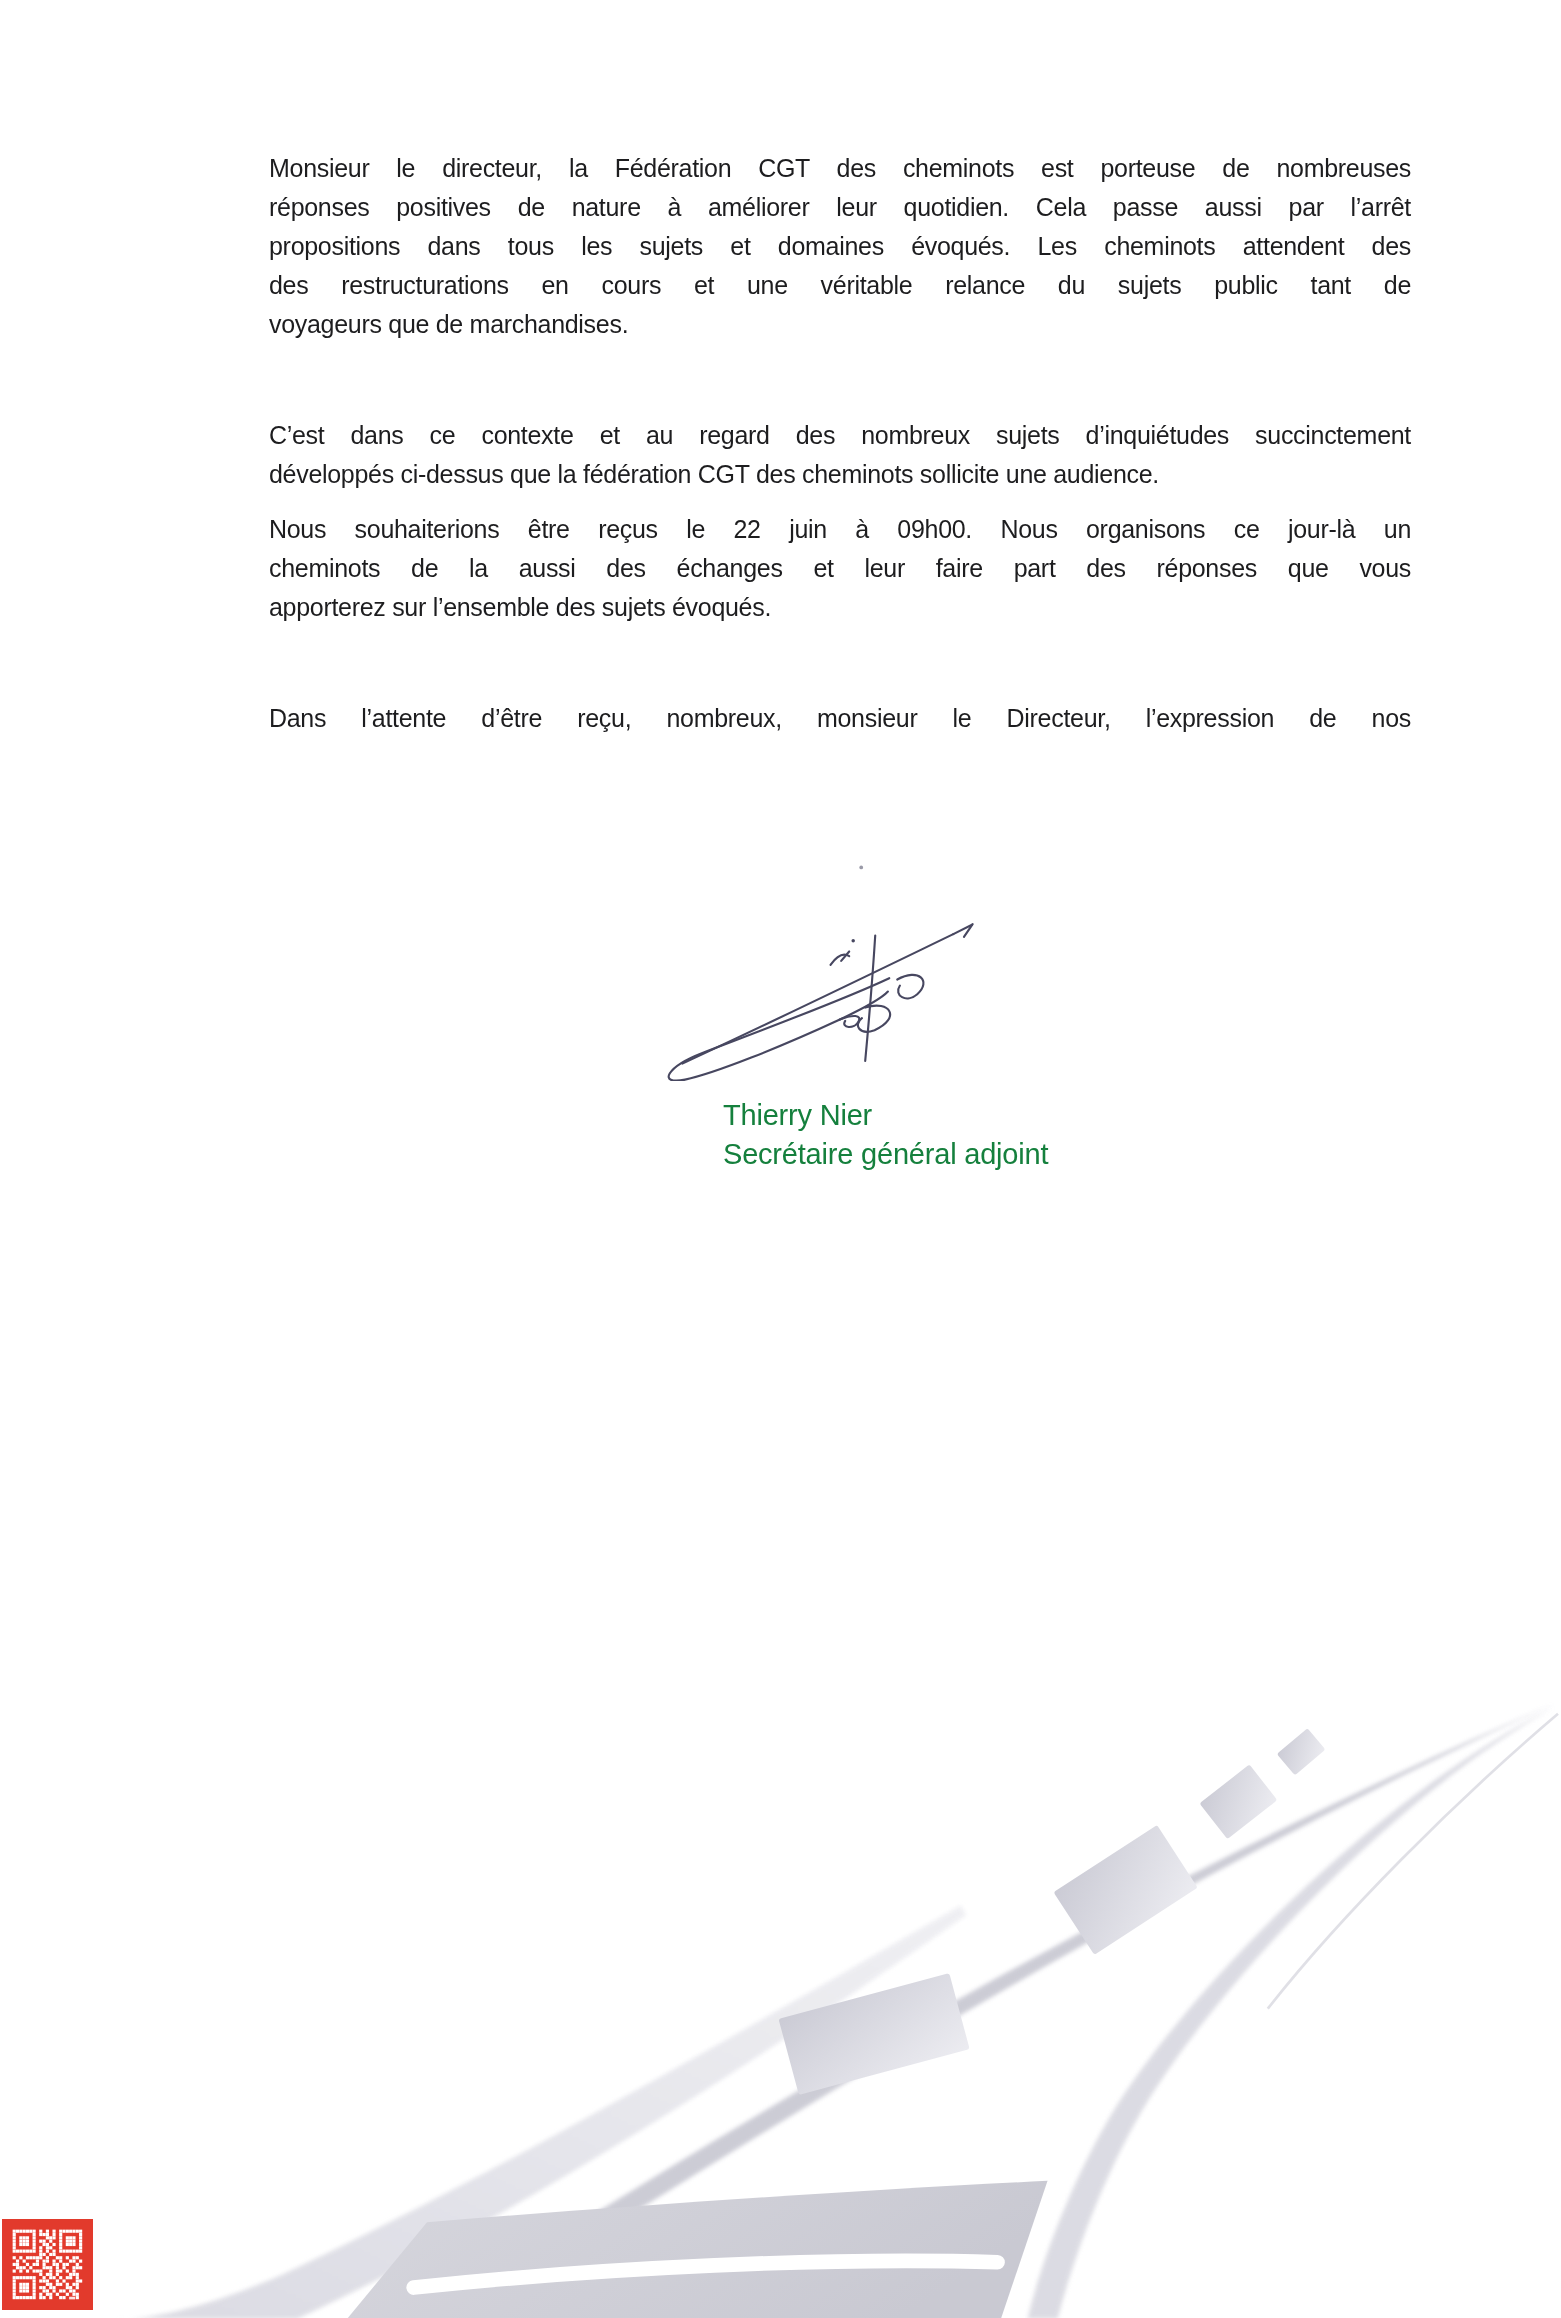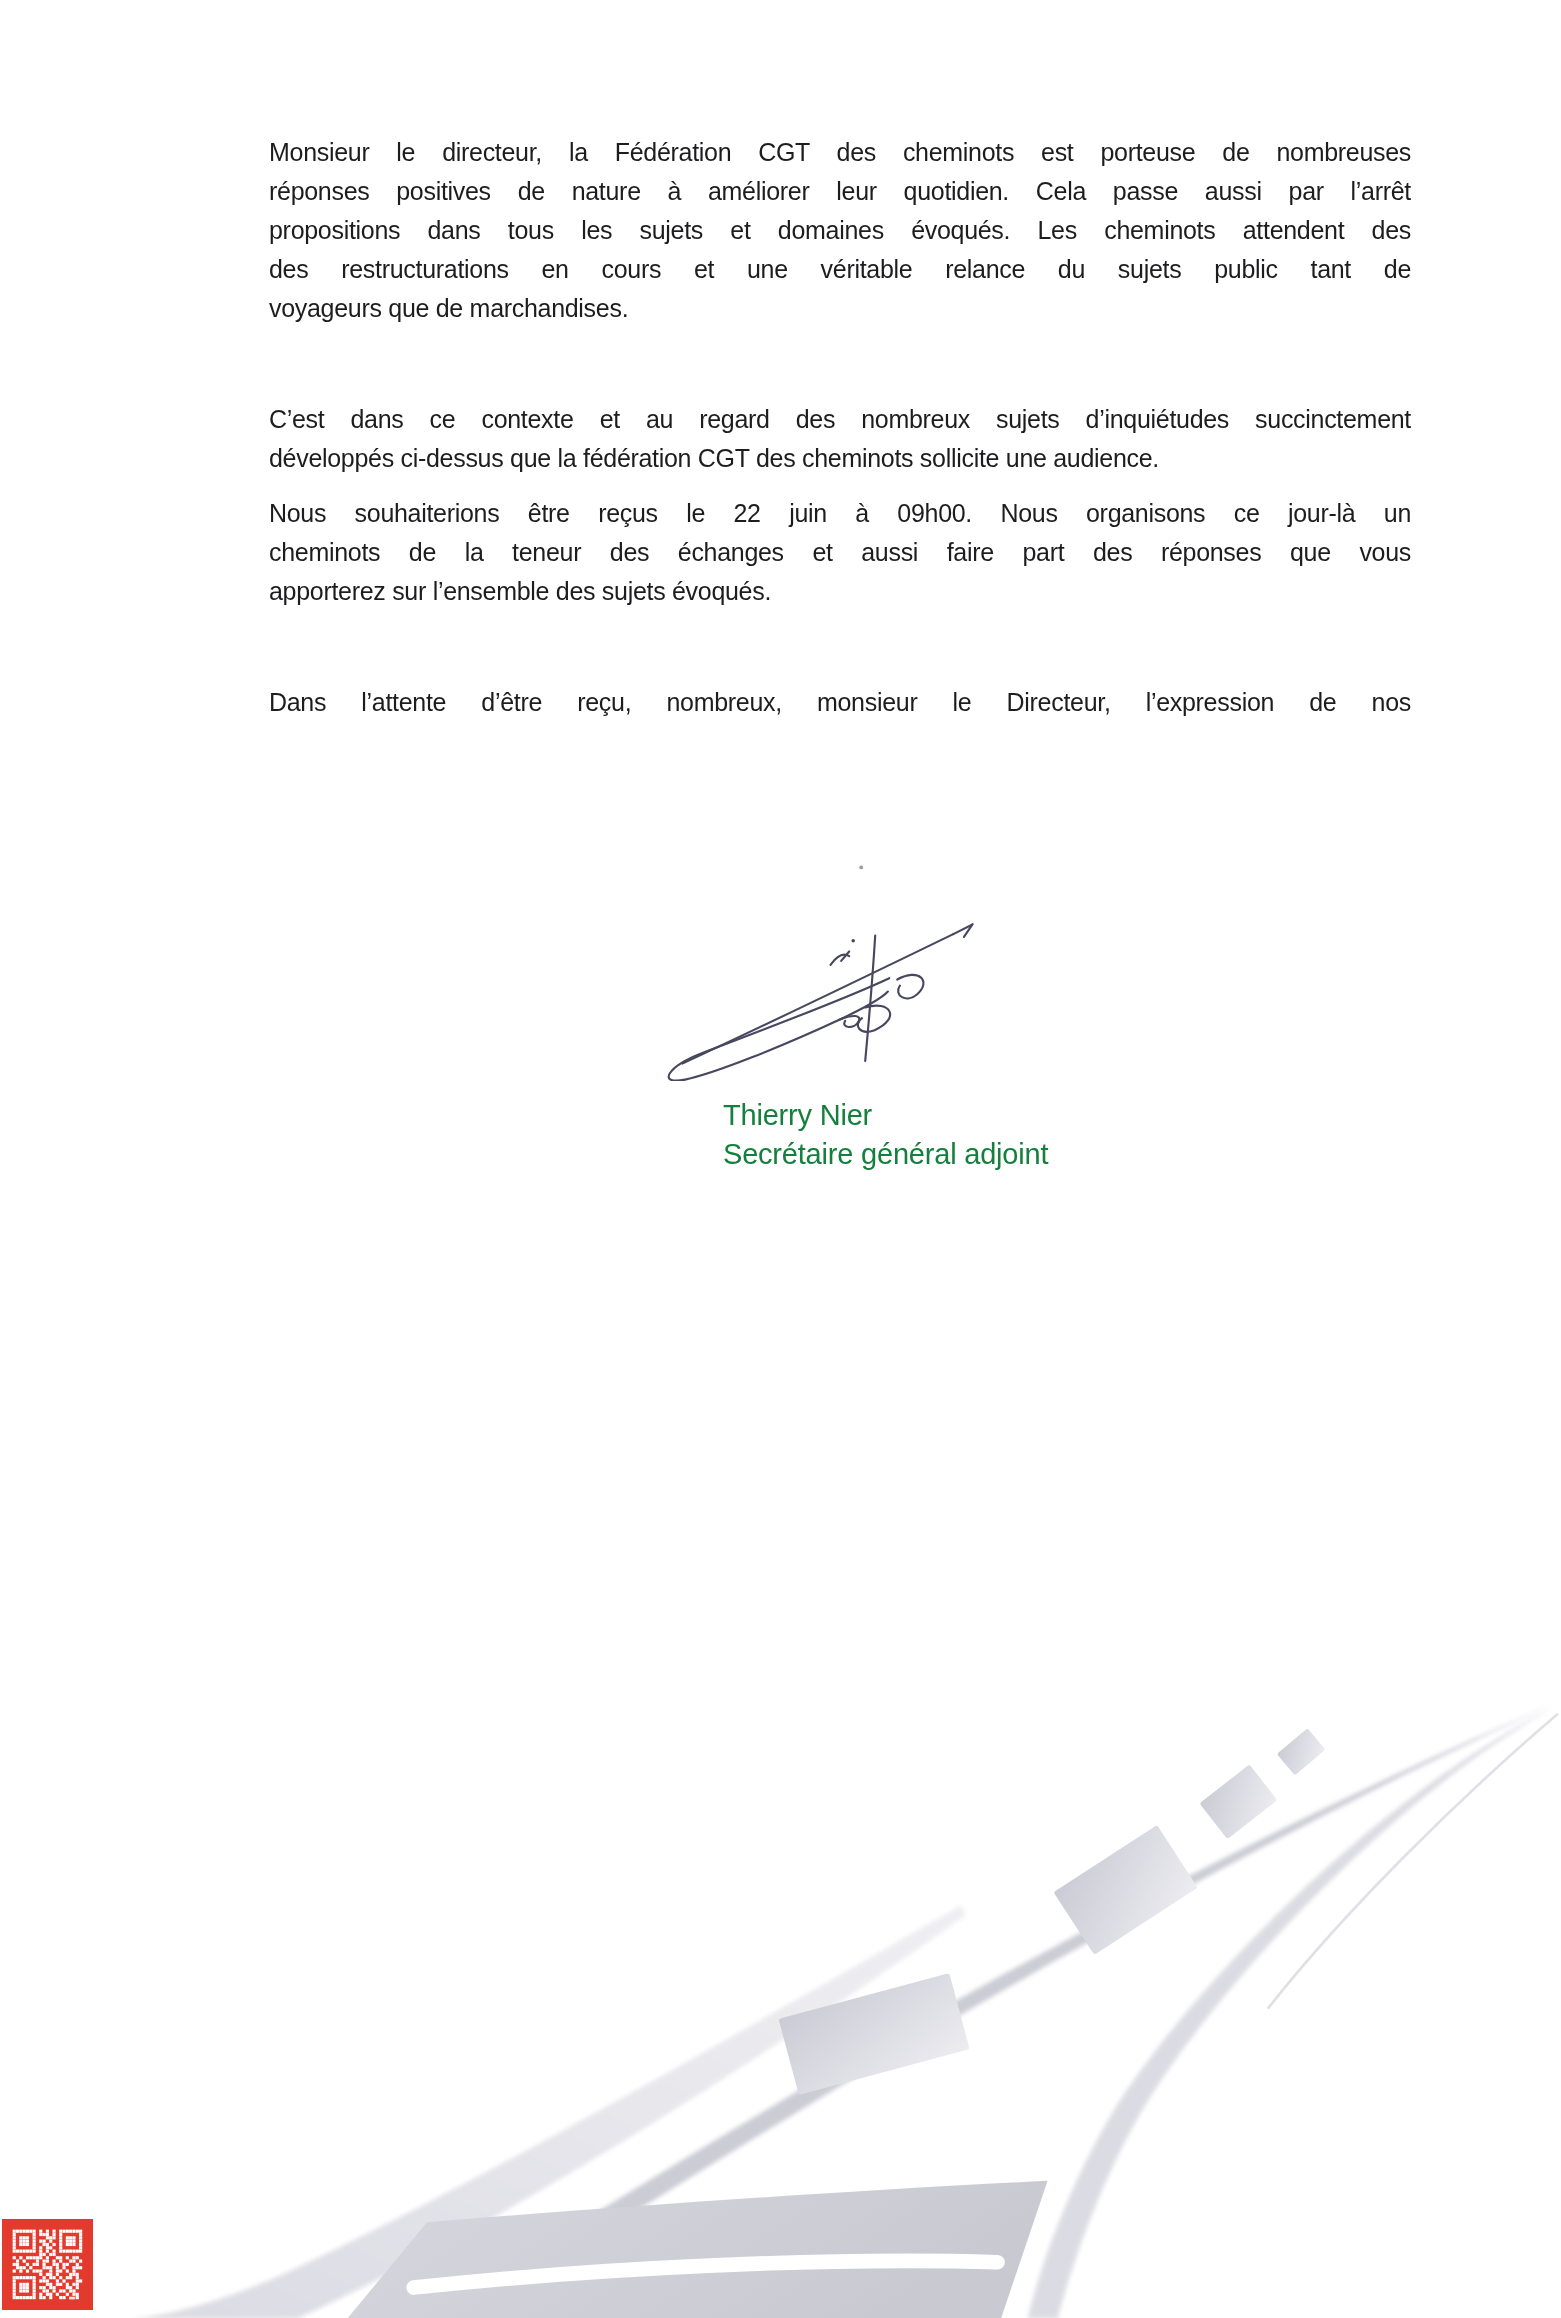--- a/index.html
+++ b/index.html
@@ -9,21 +9,21 @@
     height:2319px;
     background:#ffffff;
     overflow:hidden;
     font-family:"Liberation Sans", sans-serif;
     color:#1d1d1f;
   }
   
   .textcol{
     position:absolute;
     left:269px;
-    top:133px;
+    top:149px;
     width:1142px;
     font-size:25px;
     font-weight:400;
     letter-spacing:-0.3px;
     line-height:39px;
     color:#1d1d1f;
   }
   .para{margin:0 0 15.3px 0;}
   .spacer{height:57px;}
   .ln{
@@ -89,21 +89,21 @@
 
     <div class="spacer"></div>
 
     <div class="para">
       <div class="ln">C’est dans ce contexte et au regard des nombreux sujets d’inquiétudes succinctement</div>
       <div class="ln last">développés ci-dessus que la fédération CGT des cheminots sollicite une audience.</div>
     </div>
 
     <div class="para">
       <div class="ln">Nous souhaiterions être reçus le 22 juin à 09h00. Nous organisons ce jour-là un</div>
-      <div class="ln">cheminots de la teneur des échanges et aussi faire part des réponses que vous</div>
+      <div class="ln">cheminots de la aussi des échanges et leur faire part des réponses que vous</div>
       <div class="ln last">apporterez sur l’ensemble des sujets évoqués.</div>
     </div>
 
     <div class="spacer"></div>
 
     <div class="para">
       <div class="ln">Dans l’attente d’être reçu, nombreux, monsieur le Directeur, l’expression de nos</div>
     </div>
   </div>
 

